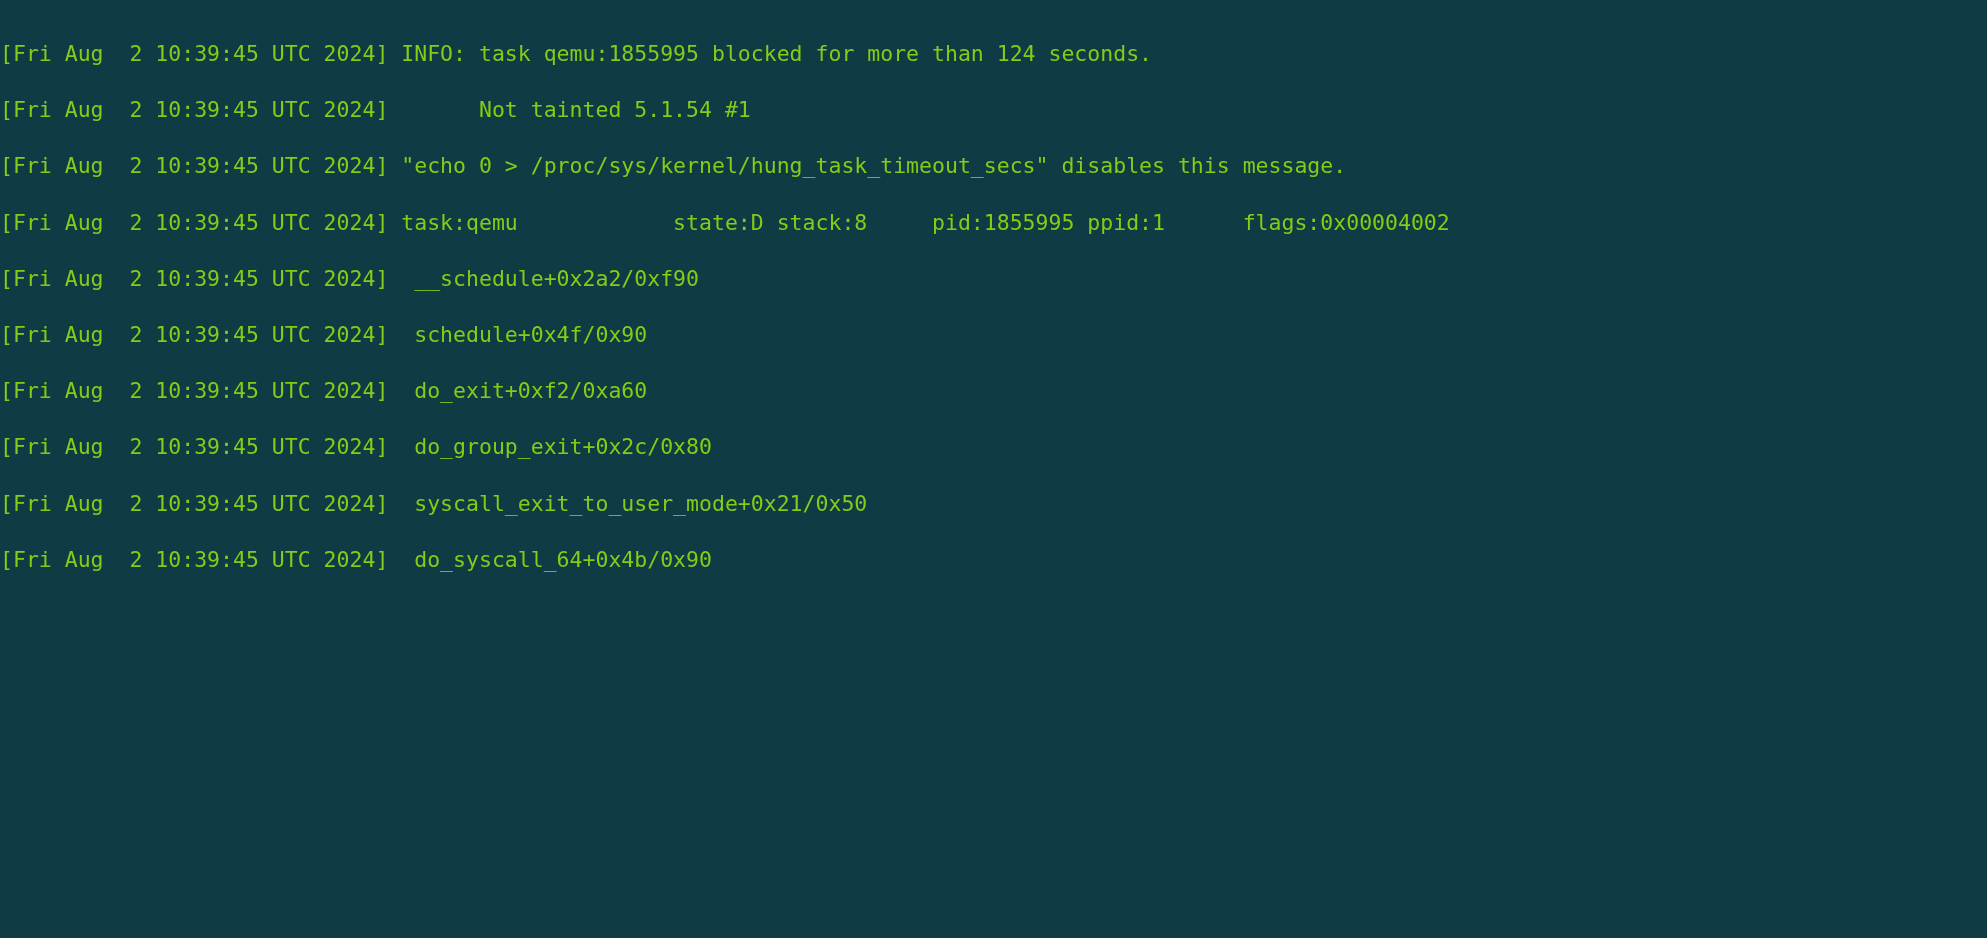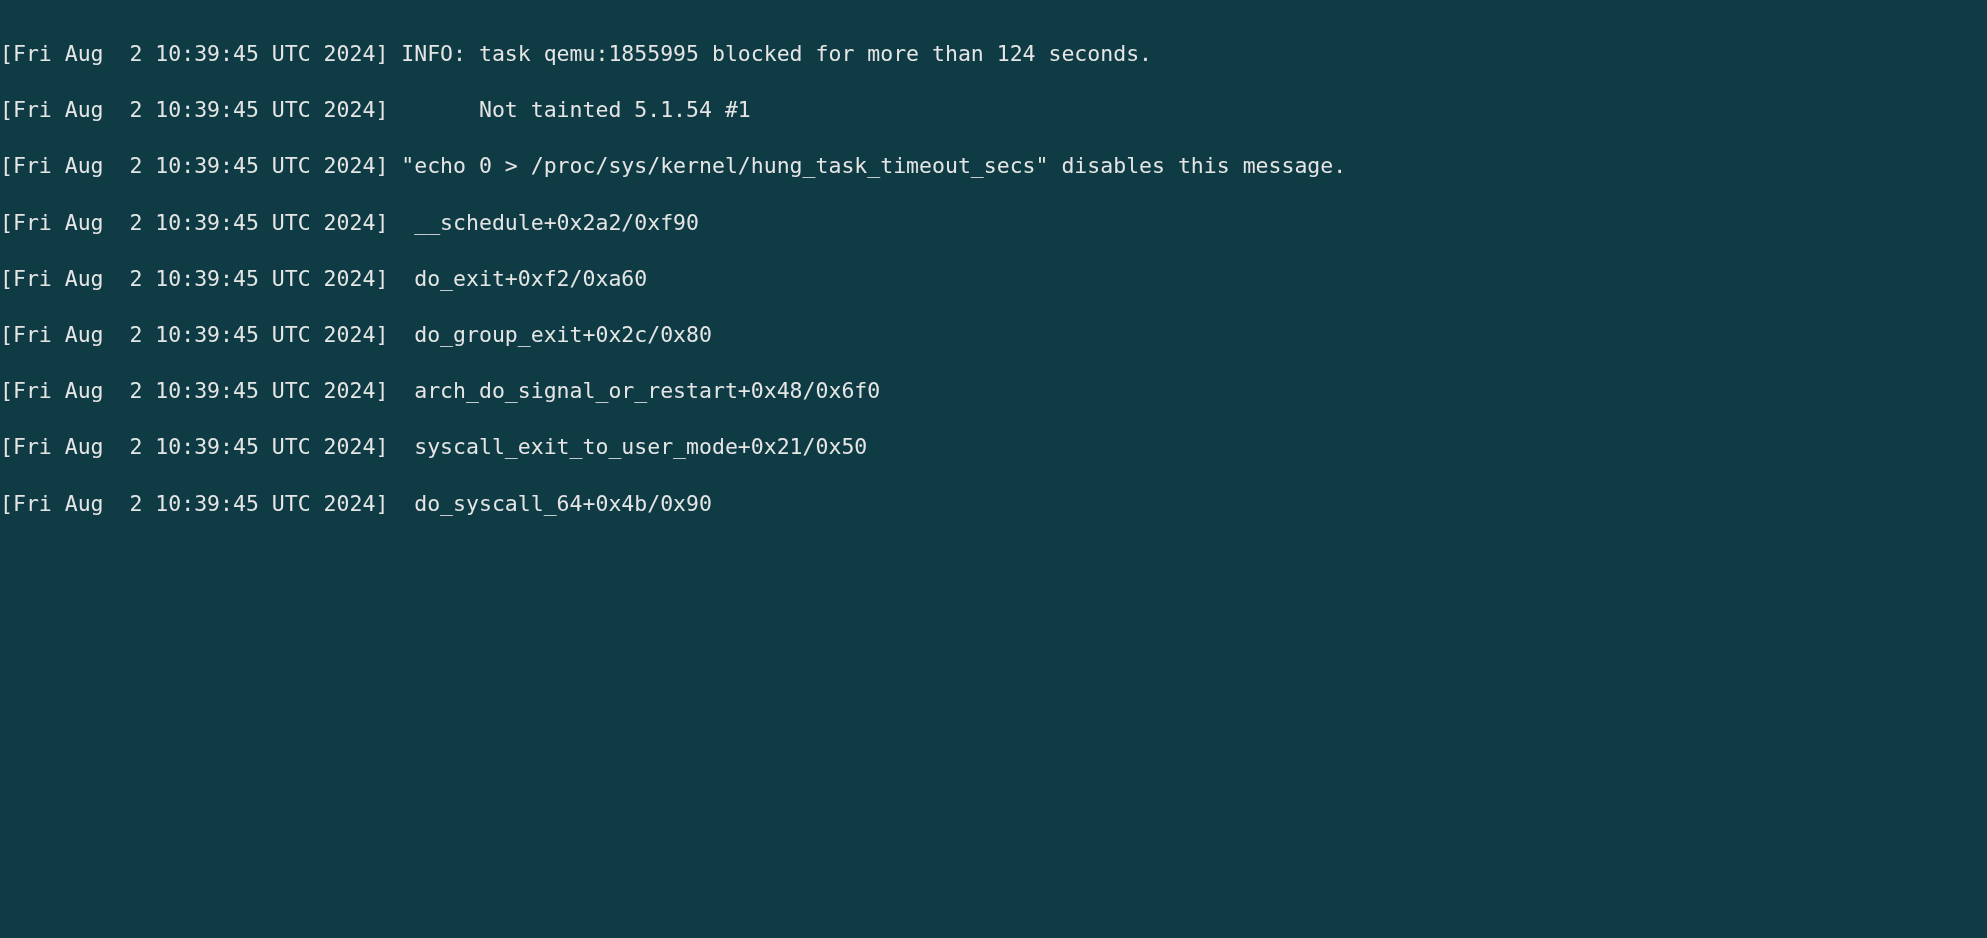--- a/index.html
+++ b/index.html
@@ -9,41 +9,42 @@
     height: 938px;
     background: #0f3b44;
     overflow: hidden;
   }
   .terminal {
     box-sizing: border-box;
     width: 1987px;
     height: 938px;
     padding: 12px 0 0 0;
     background: #0f3b44;
-    color: #e5e5e5;
+    color: #84cc16;
     font-family: "DejaVu Sans Mono", "Menlo", "Consolas", "Liberation Mono", monospace;
     font-size: 21.5px;
     line-height: 28.1px;
     white-space: pre;
   }
   .line {
     display: block;
   }
 </style>
 </head>
 <body>
 
 <div class="terminal">
 <span class="line"><span>[Fri Aug  2 10:39:45 UTC 2024]</span> <span>INFO: task qemu:1855995 blocked for more than 124 seconds.</span></span>
 <span class="line"><span>[Fri Aug  2 10:39:45 UTC 2024]</span> <span>      Not tainted 5.1.54 #1</span></span>
 <span class="line"><span>[Fri Aug  2 10:39:45 UTC 2024]</span> <span>"echo 0 &gt; /proc/sys/kernel/hung_task_timeout_secs" disables this message.</span></span>
+<span class="line"><span>[Fri Aug  2 10:39:45 UTC 2024]</span> <span>task:qemu            state:D stack:8     pid:1855995 ppid:1      flags:0x00004002</span></span>
 <span class="line"><span>[Fri Aug  2 10:39:45 UTC 2024]</span> <span> __schedule+0x2a2/0xf90</span></span>
+<span class="line"><span>[Fri Aug  2 10:39:45 UTC 2024]</span> <span> schedule+0x4f/0x90</span></span>
 <span class="line"><span>[Fri Aug  2 10:39:45 UTC 2024]</span> <span> do_exit+0xf2/0xa60</span></span>
 <span class="line"><span>[Fri Aug  2 10:39:45 UTC 2024]</span> <span> do_group_exit+0x2c/0x80</span></span>
-<span class="line"><span>[Fri Aug  2 10:39:45 UTC 2024]</span> <span> arch_do_signal_or_restart+0x48/0x6f0</span></span>
 <span class="line"><span>[Fri Aug  2 10:39:45 UTC 2024]</span> <span> syscall_exit_to_user_mode+0x21/0x50</span></span>
 <span class="line"><span>[Fri Aug  2 10:39:45 UTC 2024]</span> <span> do_syscall_64+0x4b/0x90</span></span>
 
 
 
 
 
 
 
 

